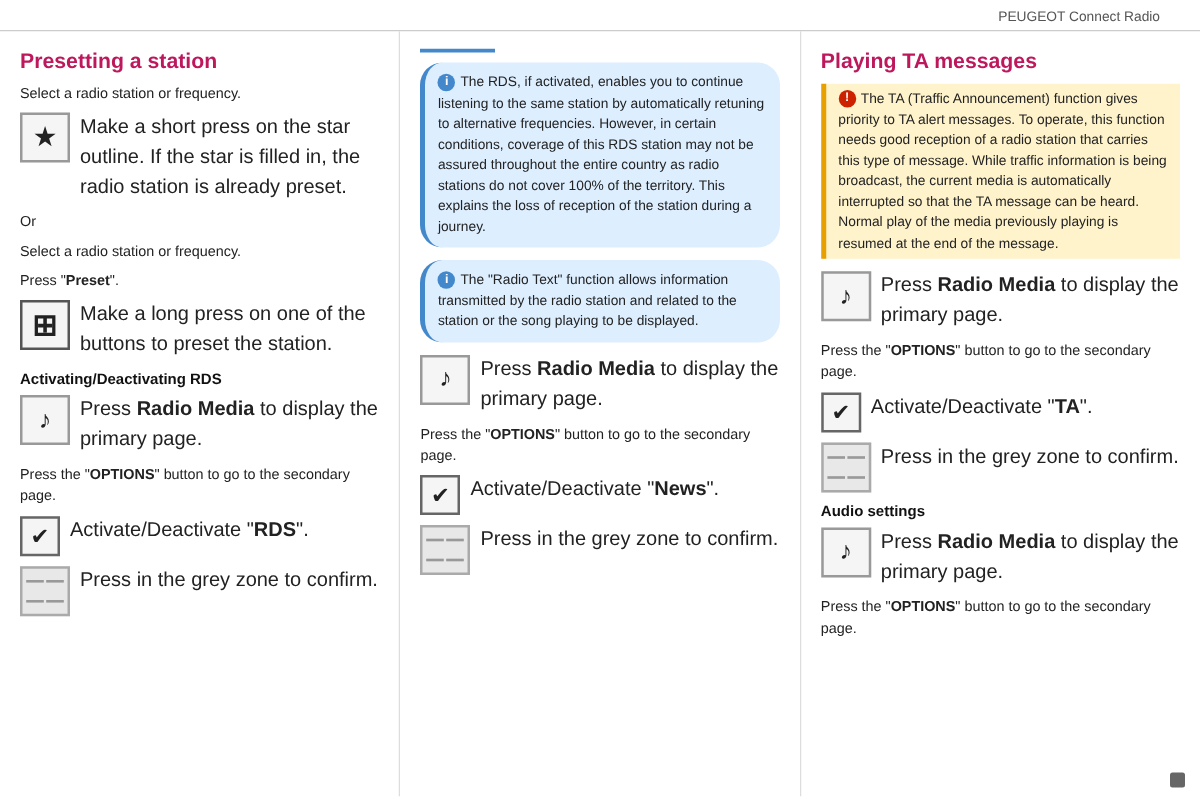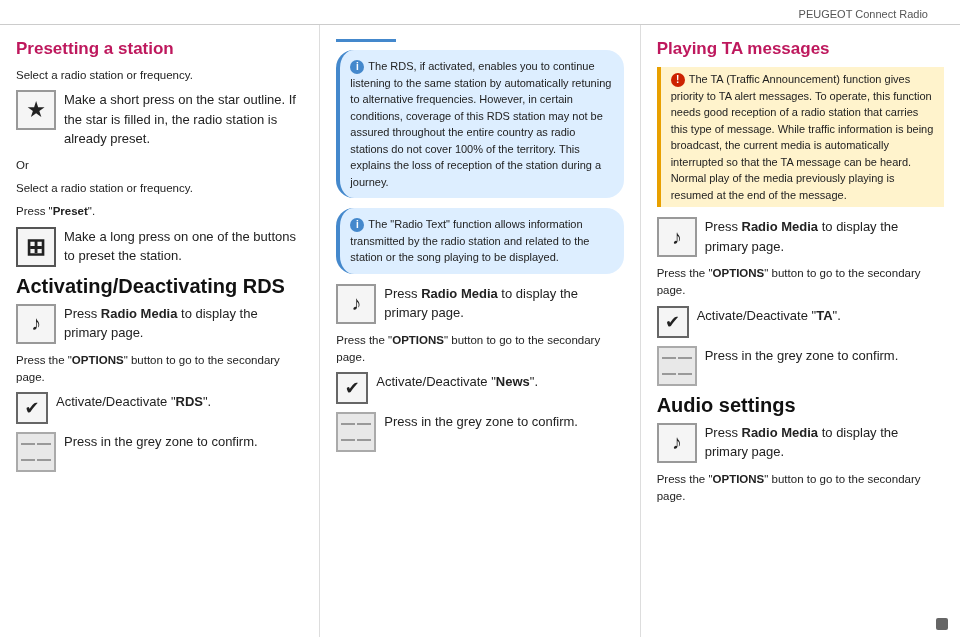--- a/index.html
+++ b/index.html
@@ -33,21 +33,21 @@
       overflow: hidden;
     }
     .col:last-child { border-right: none; }
     h2 {
       font-size: 17px;
       font-weight: bold;
       margin-bottom: 8px;
       color: #be185d;
     }
     h3 {
-      font-size: 20px;
+      font-size: 12px;
       font-weight: bold;
       margin-bottom: 6px;
       color: #111;
     }
     p {
       font-size: 11.5px;
       line-height: 1.5;
       margin-bottom: 6px;
       color: #222;
     }
@@ -129,21 +129,21 @@
       background: #cc2200;
       color: #fff;
       font-size: 10px;
       font-weight: bold;
       text-align: center;
       line-height: 14px;
       border-radius: 50%;
       margin-right: 4px;
       vertical-align: middle;
     }
-    .icon-text { font-size: 13px; line-height: 1.5; }
+    .icon-text { font-size: 16px; line-height: 1.5; }
     b { font-weight: bold; }
     .or-line { margin: 6px 0; font-size: 11.5px; }
     .section-sep { margin: 8px 0 6px 0; }
     .page-indicator {
       position: absolute;
       bottom: 10px;
       right: 12px;
       width: 12px;
       height: 12px;
       background: #666;

